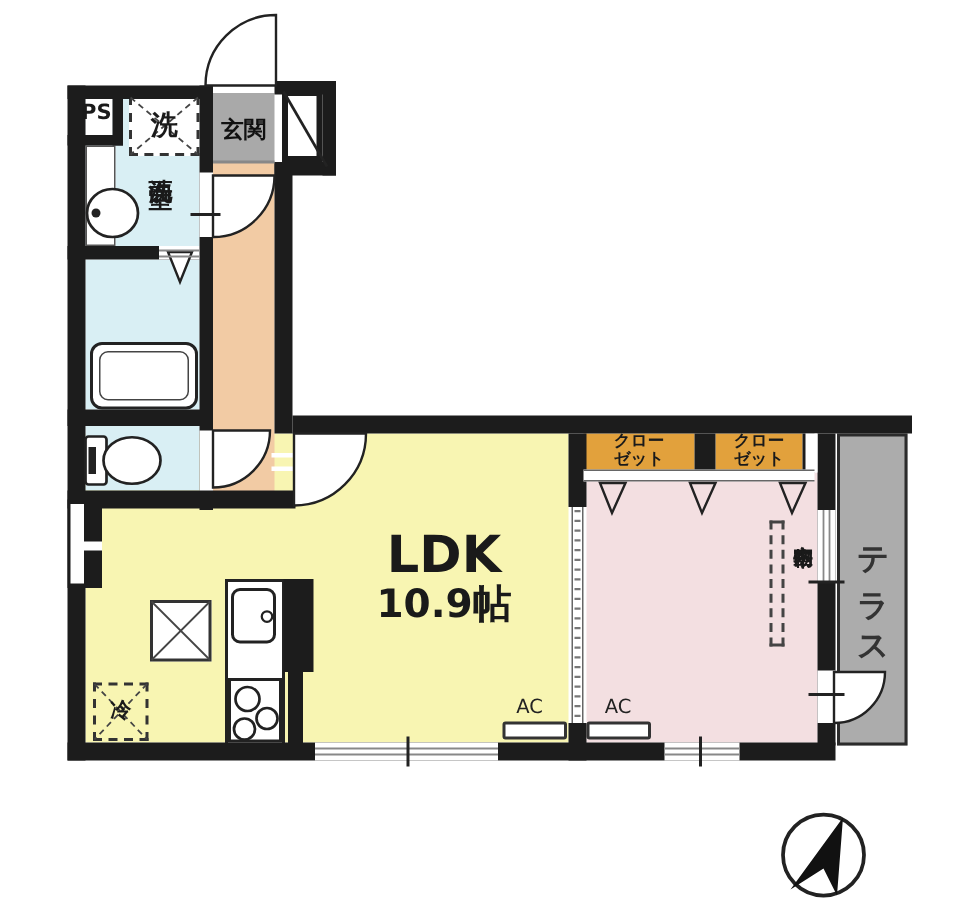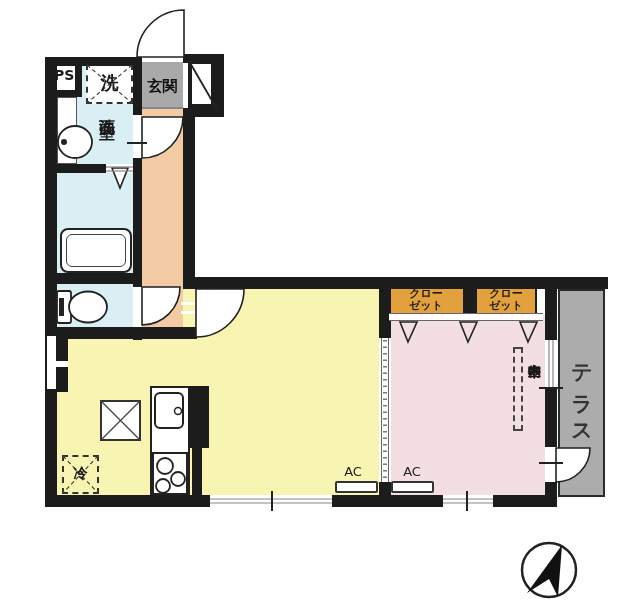--- a/index.html
+++ b/index.html
@@ -187,20 +187,24 @@
 
   <div class="lbl" style="left:54px;top:67px;width:26px;font-size:14px;font-weight:bold;"><span>PS</span></div>
 
   <div class="lbl center" style="left:86px;top:71px;width:47px;font-size:18px;font-weight:bold;"><span>洗</span></div>
 
   <div class="lbl center" style="left:142px;top:77px;width:41px;font-size:15px;font-weight:bold;color:#111;"><span>玄関</span></div>
 
   <div class="lbl vert" style="left:96px;top:106px;font-size:16px;font-weight:bold;letter-spacing:2px;"><span>洗面室</span></div>
 
 
+  <div class="lbl center" style="left:206px;top:352px;width:180px;">
+    <div style="font-size:34px;font-weight:bold;line-height:36px;"><span>LDK</span></div>
+    <div style="font-size:26px;font-weight:bold;line-height:30px;"><span>10.9帖</span></div>
+  </div>
 
   <div class="lbl center" style="left:389px;top:288px;width:74px;font-size:11px;font-weight:bold;line-height:12px;">
     <div>クロー</div>
     <div>ゼット</div>
   </div>
   <div class="lbl center" style="left:477px;top:288px;width:58px;font-size:11px;font-weight:bold;line-height:12px;">
     <div>クロー</div>
     <div>ゼット</div>
   </div>
 

